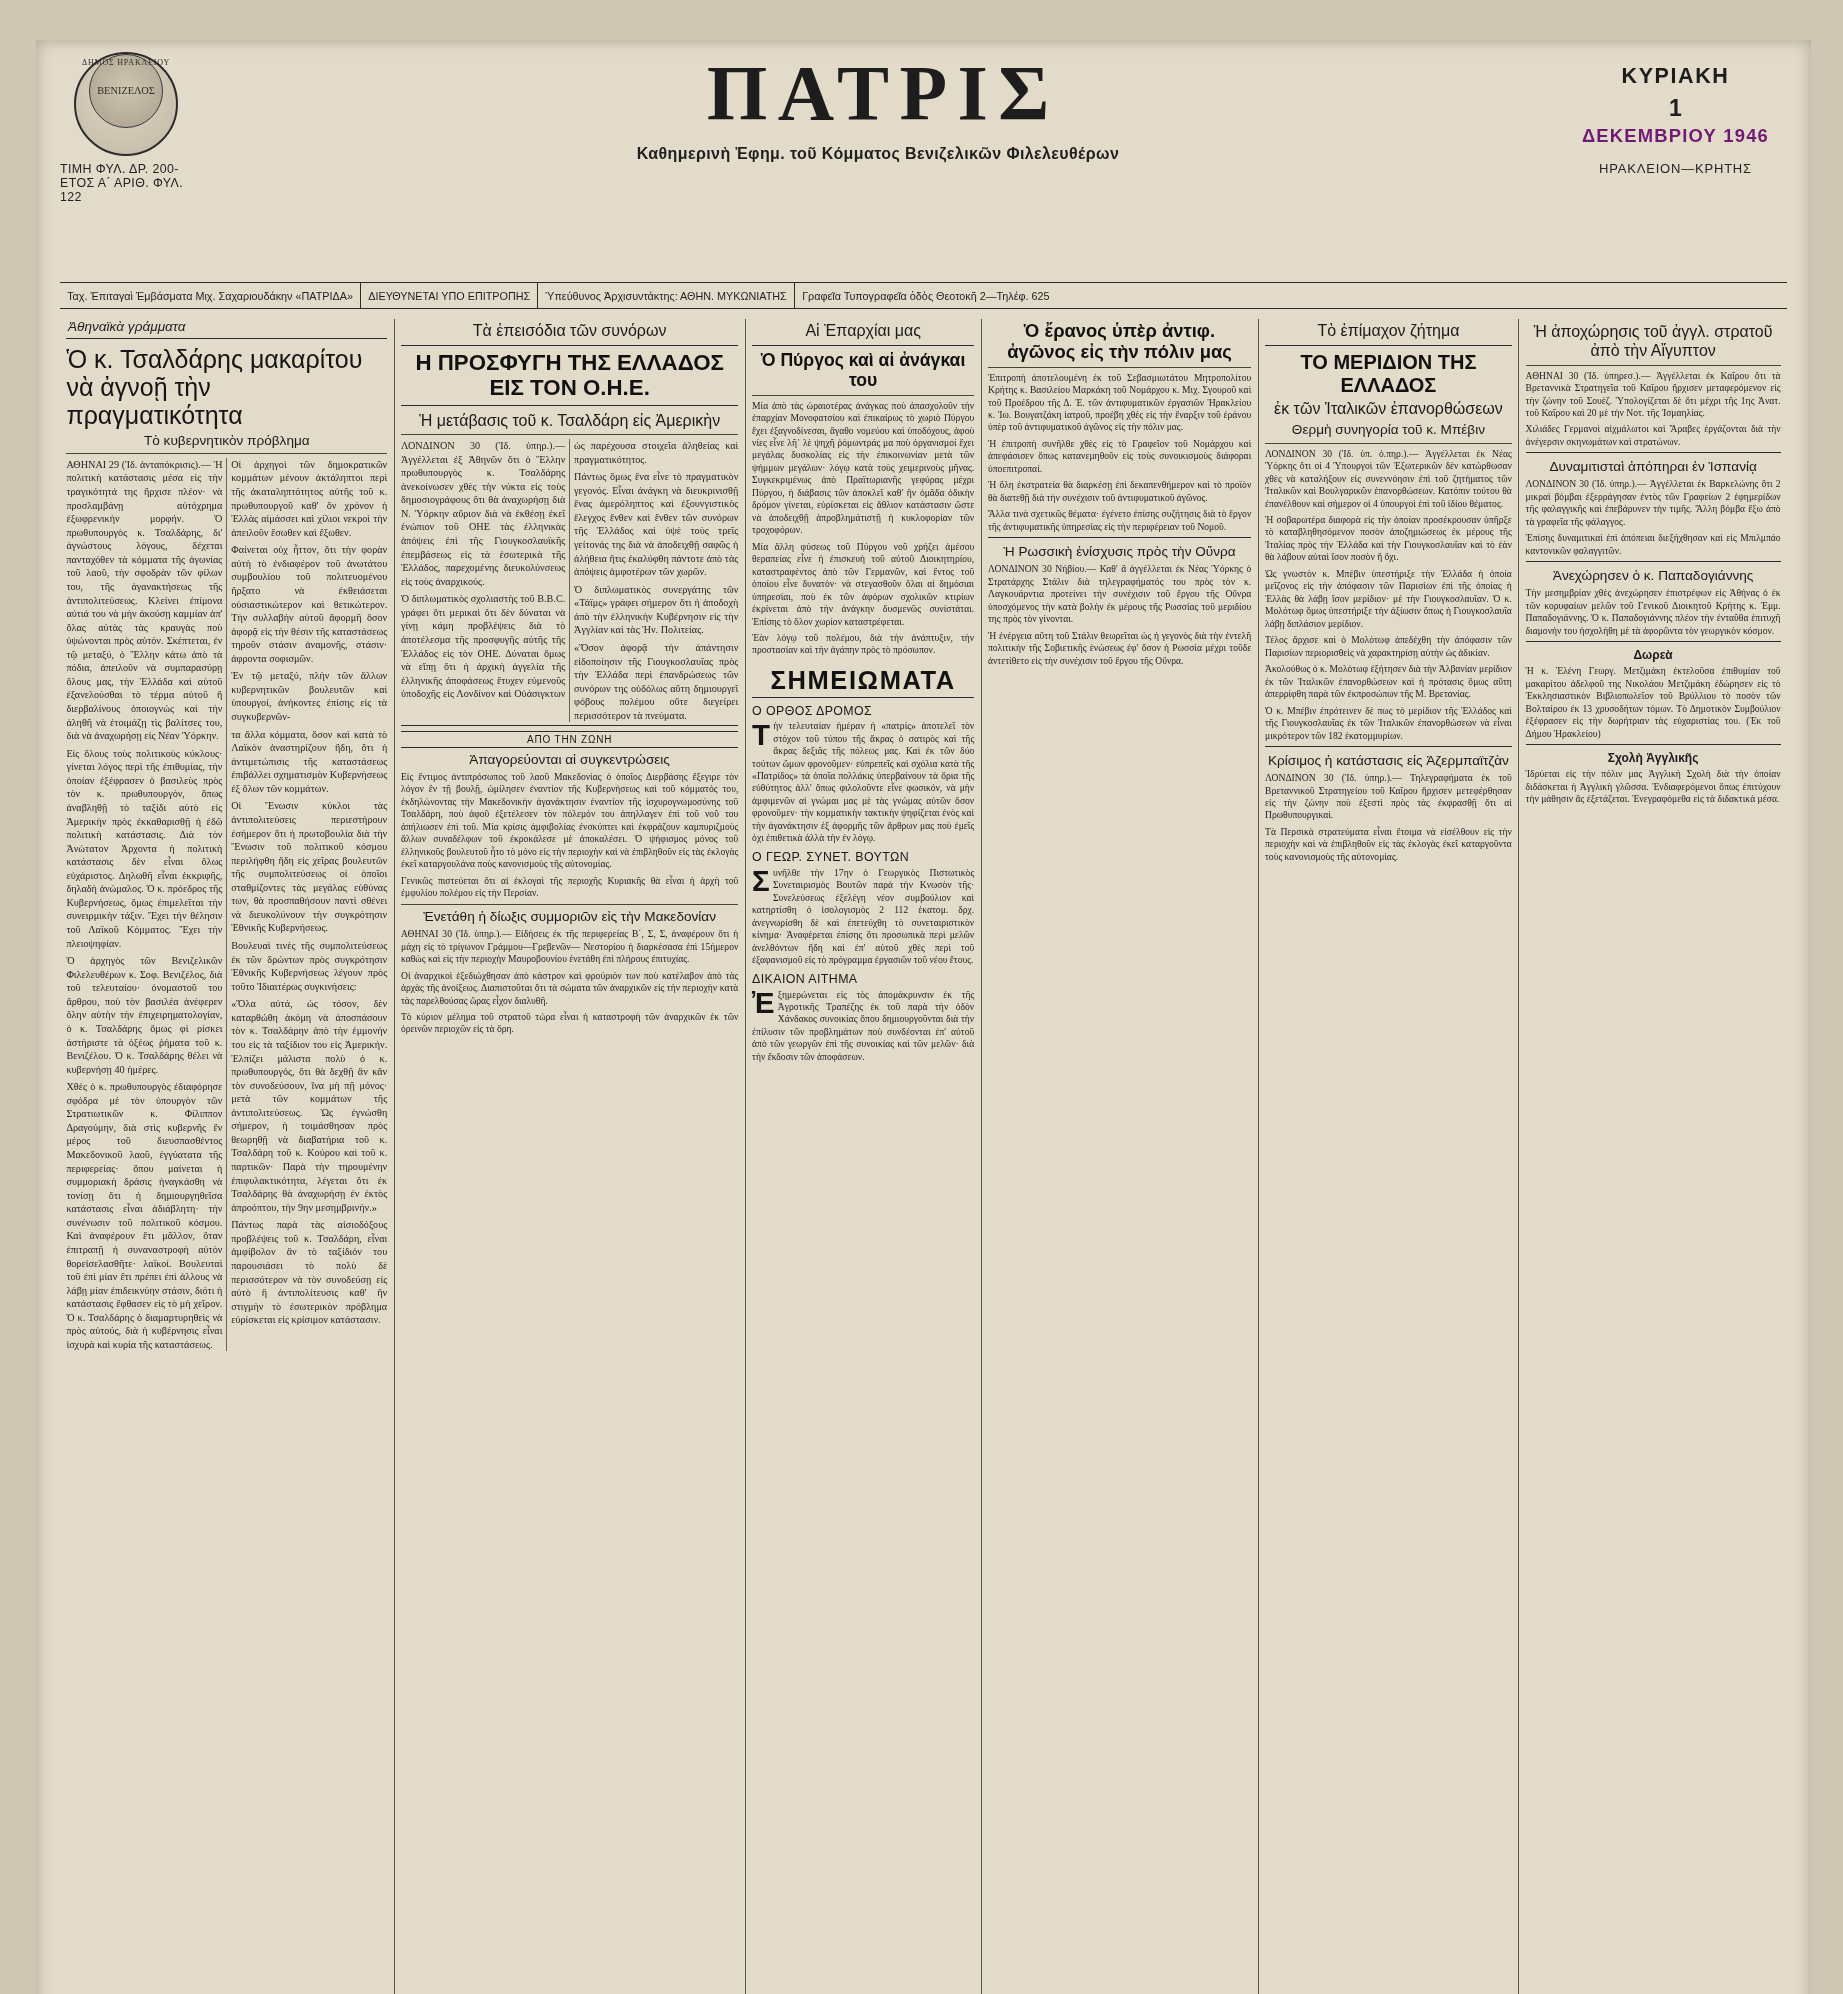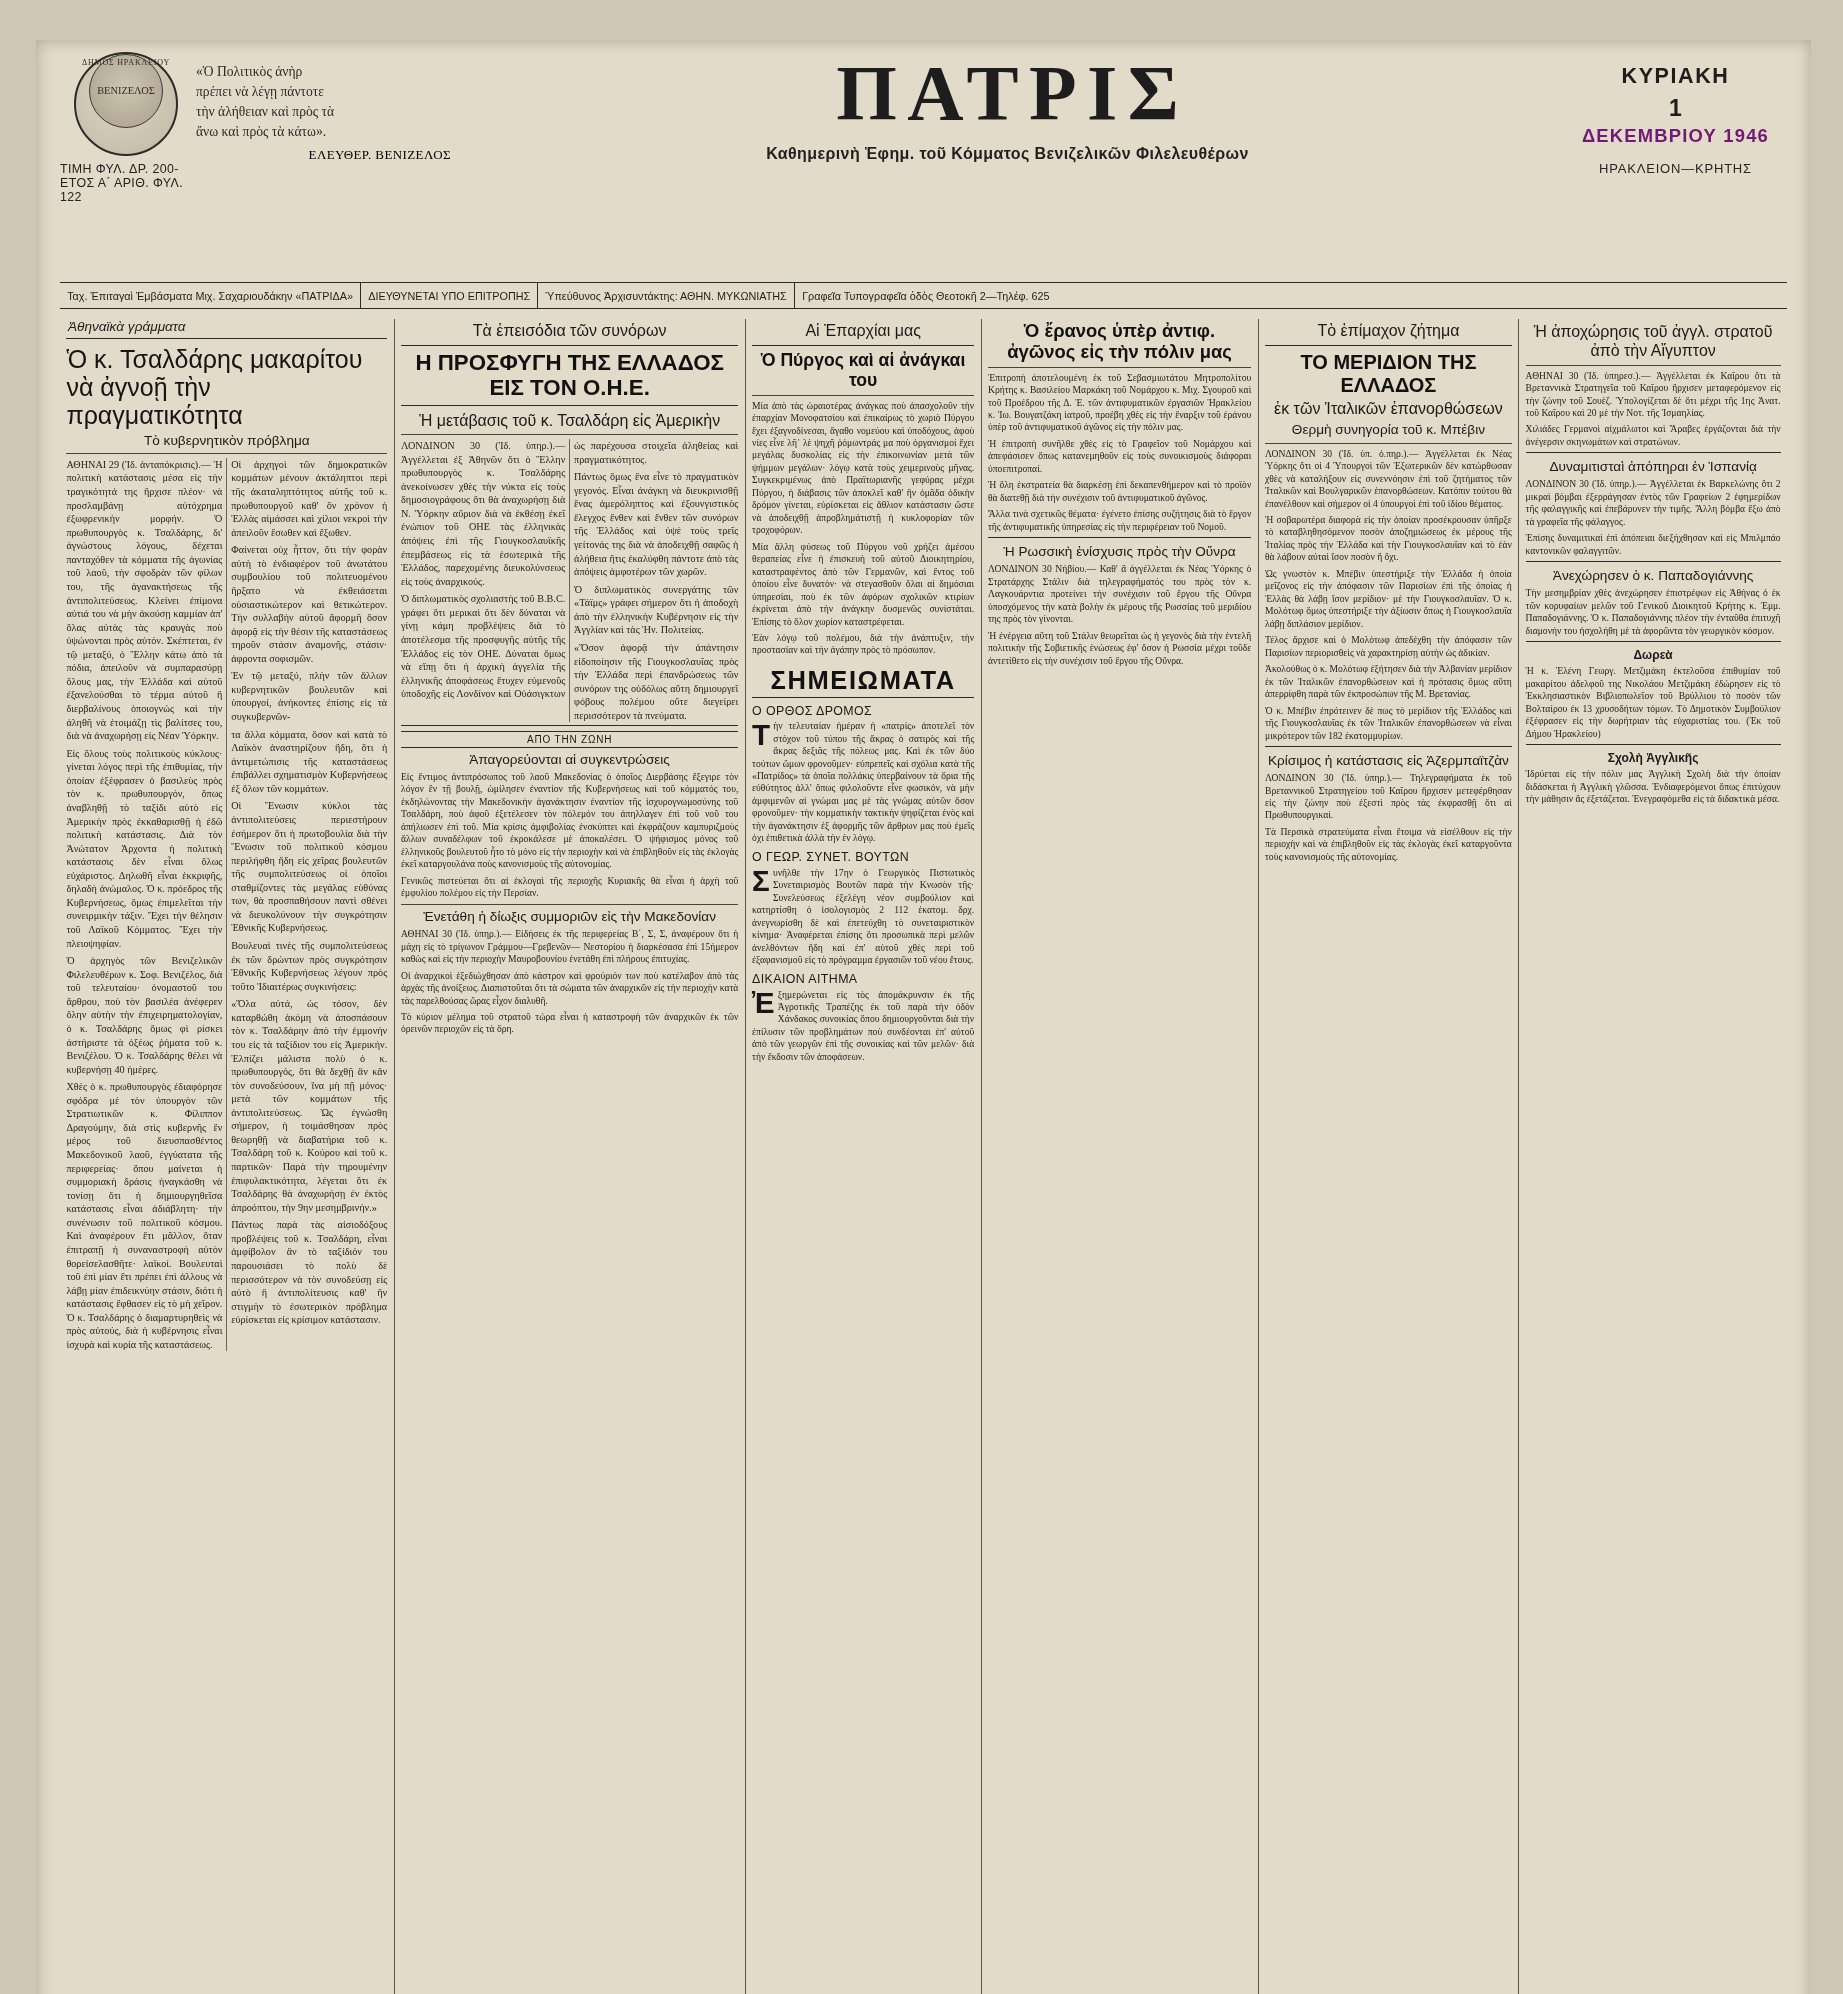--- a/index.html
+++ b/index.html
@@ -159,27 +159,20 @@
     <div class="masthead">
       <div class="mast-row">
         <div class="logo-box">
           <div class="seal">
             <div class="seal-arc">ΔΗΜΟΣ ΗΡΑΚΛΕΙΟΥ</div>
             <div class="seal-inner">ΒΕΝΙΖΕΛΟΣ</div>
           </div>
           <div class="price-line" style="width:132px">ΤΙΜΗ ΦΥΛ. ΔΡ. 200-ΕΤΟΣ Α΄ ΑΡΙΘ. ΦΥΛ. 122</div>
         </div>
 
-        <div class="motto">
-          <p>«Ὁ Πολιτικὸς ἀνὴρ</p>
-          <p>πρέπει νὰ λέγῃ πάντοτε</p>
-          <p>τὴν ἀλήθειαν καὶ πρὸς τὰ</p>
-          <p>ἄνω καὶ πρὸς τὰ κάτω».</p>
-          <div class="sig">ΕΛΕΥΘΕΡ. ΒΕΝΙΖΕΛΟΣ</div>
-        </div>
 
         <div class="title-block">
           <div class="big">ΠΑΤΡΙΣ</div>
           <div class="sub">Καθημερινὴ Ἐφημ. τοῦ Κόμματος Βενιζελικῶν Φιλελευθέρων</div>
         </div>
 
         <div class="date-box">
           <div class="dow">ΚΥΡΙΑΚΗ</div>
           <div class="day">1</div>
           <div class="month">ΔΕΚΕΜΒΡΙΟΥ 1946</div>

